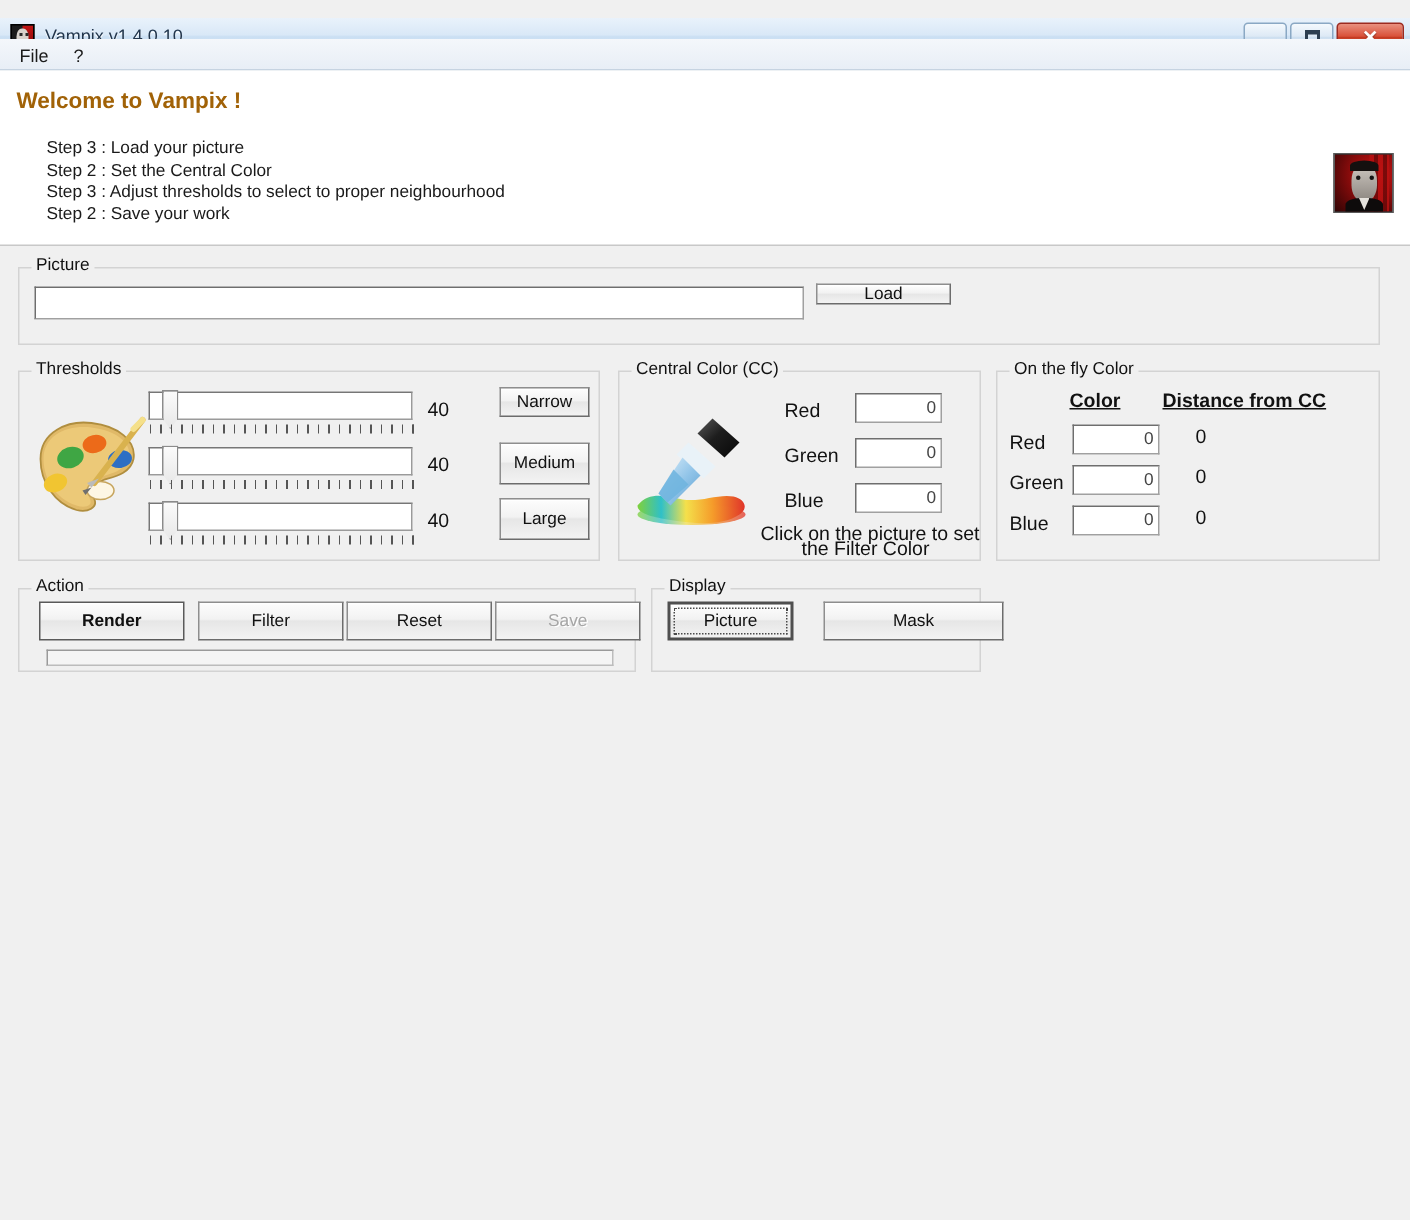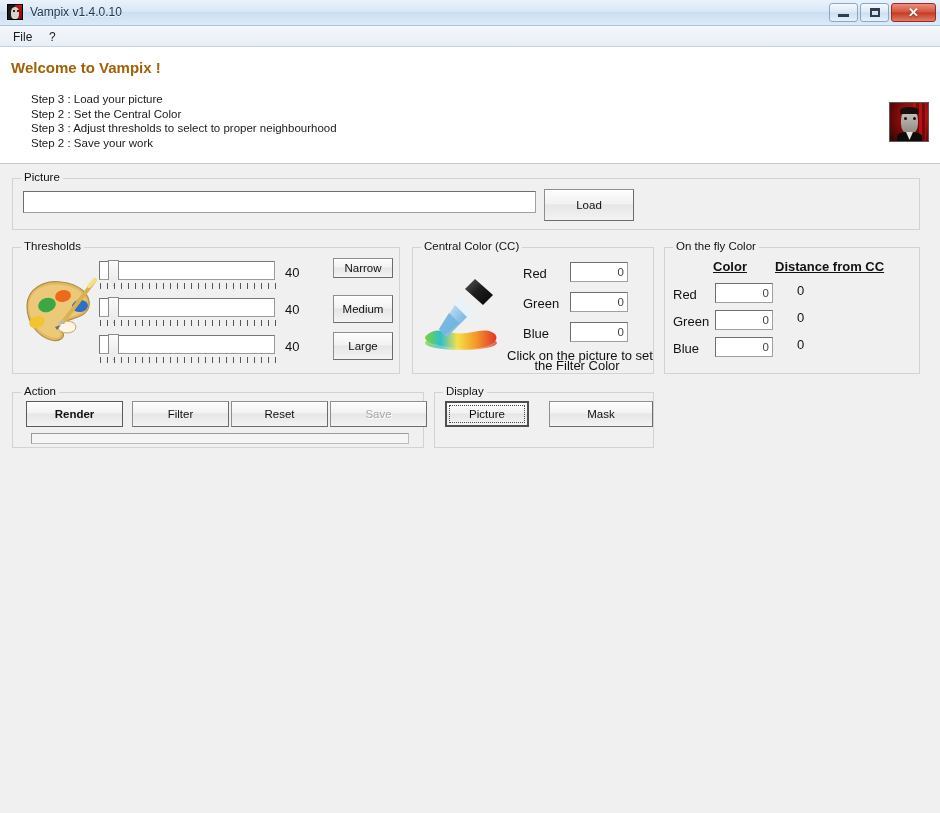--- a/index.html
+++ b/index.html
@@ -11,21 +11,21 @@
   }
   .window {
     position: absolute; left: 0; top: 0;
     width: 940px; height: 813px;
     box-sizing: border-box;
     border: 1px solid #4a6versus;
     background: #f0f0f0;
   }
   
   .titlebar {
-    position: absolute; left: 0; top: 0;
+    position: absolute; left: 0; top: 12px;
     width: 940px; height: 26px;
     box-sizing: border-box;
     background: linear-gradient(to bottom, #e9f2fb 0%, #d9e8f7 45%, #cadff3 50%, #dceaf8 100%);
     border-bottom: 1px solid #a9c4dd;
   }
   .titlebar-left {
     position: absolute; left: 7px; top: 4px;
     display: flex; align-items: center; gap: 7px;
   }
   .app-icon {
@@ -269,21 +269,21 @@
       <div class="lg-eye" style="left:14px"></div>
       <div class="lg-eye" style="left:23px"></div>
       <div class="lg-body"></div>
       <div class="lg-collar"></div>
     </div>
   </div>
 
   <div class="group" style="left:12px; top:178px; width:908px; height:52px;">
     <div class="group-label">Picture</div>
     <input class="textbox" style="position: absolute; left: 10px; top: 12px; width: 513px; height: 22px;" value="" placeholder="">
-    <div class="btn" style="left:531px; top:10px; width:90px; height:32px;">Load</div>
+    <div class="btn" style="left:531px; top:10px; width:90px; height:14px;">Load</div>
   </div>
 
   <div class="group" style="left:12px; top:247px; width:388px; height:127px;">
     <div class="group-label">Thresholds</div>
 
     <div class="palette" style="left:4px; top:22px;">
       <svg width="84" height="82" viewBox="0 0 84 82">
         <path d="M10 36 C10 18 28 10 44 12 C62 14 74 24 72 36 C70 46 58 48 52 50
                  C46 52 44 58 46 63 C48 68 42 72 34 70 C20 66 10 52 10 36 Z" fill="#e0b968" stroke="#b08e3f" stroke-width="1.2"></path>
         <path d="M12 36 C12 20 28 13 44 15 C60 17 71 25 69 35 C67 44 56 46 50 48
@@ -403,16 +403,16 @@
     <div class="btn disabled" style="left:317px; top:8px; width:97px; height:26px;">Save</div>
     <div class="progress" style="left:18px; top:40px; width:378px; height:11px;"></div>
   </div>
 
   <div class="group" style="left:434px; top:392px; width:220px; height:56px;">
     <div class="group-label">Display</div>
     <div class="btn focused" style="left:10px; top:8px; width:84px; height:26px;">
       <span class="focus-ring"></span>
       <span>Picture</span>
     </div>
-    <div class="btn" style="left:114px; top:8px; width:104px; height:26px;">Mask</div>
+    <div class="btn" style="left:114px; top:8px; width:120px; height:26px;">Mask</div>
   </div>
 
 </div>
 
 </body></html>

